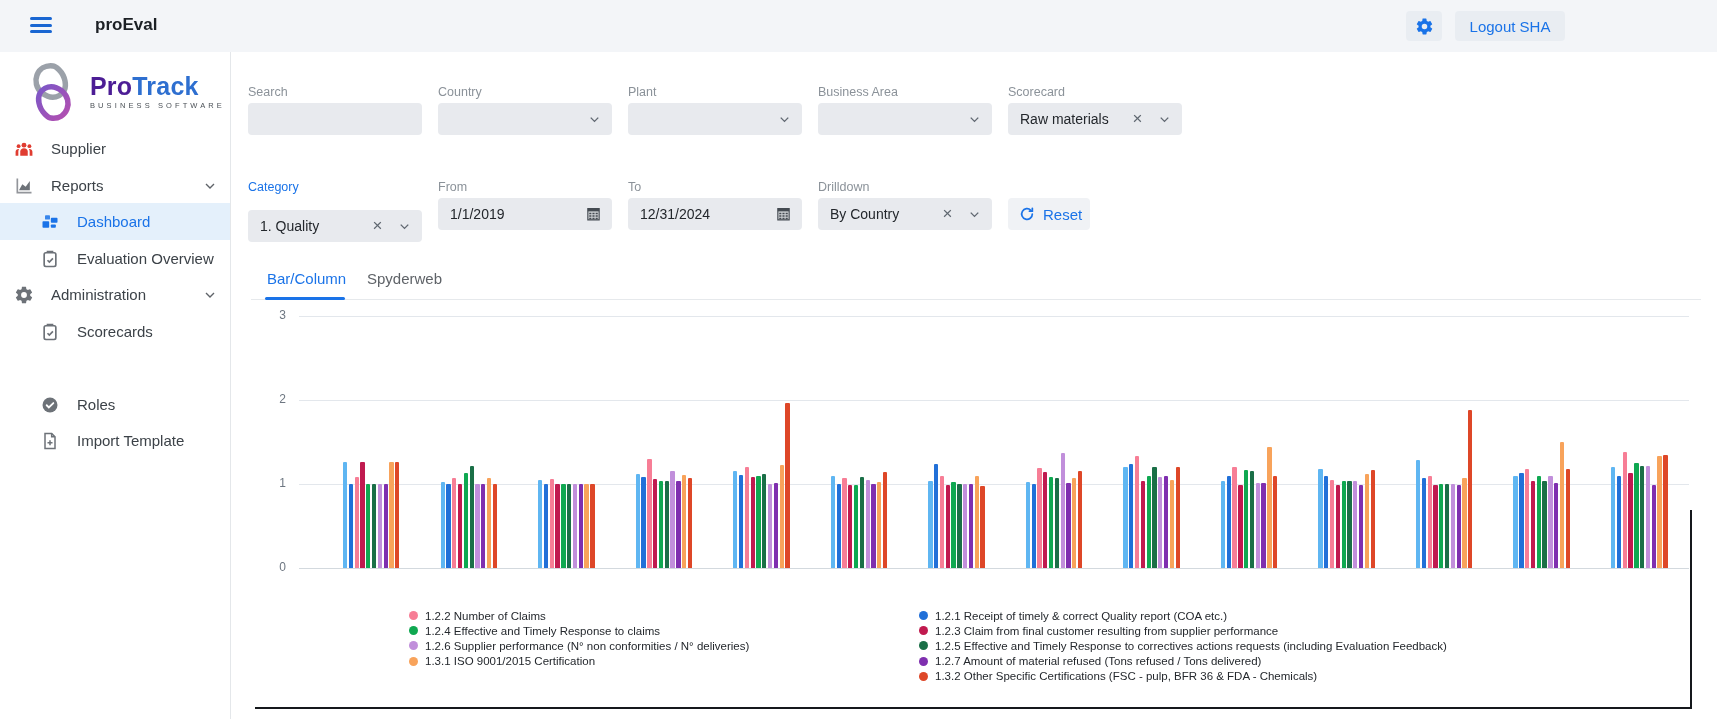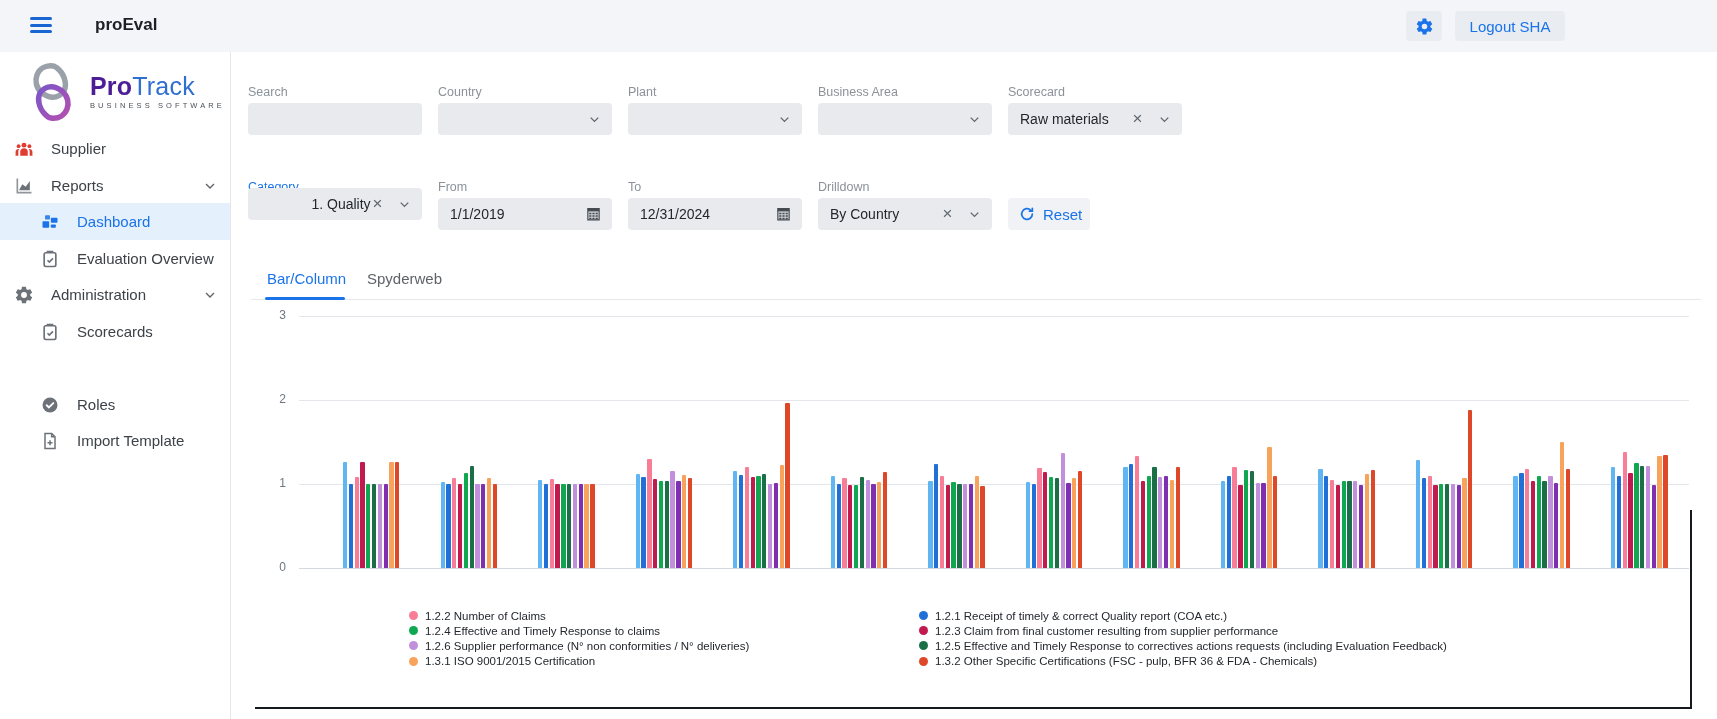--- a/index.html
+++ b/index.html
@@ -13,21 +13,21 @@
   .top-btn{position:absolute;top:11px;height:30px;background:#e9edf2;border-radius:4px;display:flex;align-items:center;justify-content:center;color:#1a73e8;cursor:pointer;}
   .gear-btn{left:1406px;width:36px;}
   .logout-btn{left:1455px;width:110px;font-size:15px;}
 
   
   .sidebar{position:absolute;left:0;top:52px;width:230px;height:667px;background:#fff;border-right:1px solid #e4e7ea;}
   .logo{position:absolute;left:22px;top:6px;display:flex;align-items:center;}
   .logo-text{margin-left:8px;}
   .brand{font-size:25px;font-weight:bold;letter-spacing:.2px;line-height:25px;}
   .brand .pro{color:#4c1d95;}
-  .brand .track{color:#2e6fd0;font-weight:normal;margin-top:11px;}
+  .brand .track{color:#2e6fd0;font-weight:bold;margin-top:11px;}
   .brand-sub{font-size:7.5px;letter-spacing:3.1px;color:#4a5056;margin-top:2px;}
   .sb-item{position:absolute;left:0;width:230px;height:37px;display:flex;align-items:center;cursor:pointer;color:#3c4248;font-size:15px;}
   .sb-item .sb-icon{width:20px;height:20px;margin-left:14px;color:#6d7278;flex:0 0 auto;}
   .sb-item.sub .sb-icon{margin-left:40px;}
   .sb-item .sb-label{margin-left:17px;white-space:nowrap;}
   .sb-item.active{background:#e4f0fb;color:#1a73e8;}
   .sb-item.active .sb-icon{color:#1a73e8;}
   .sb-chevron{position:absolute;right:12px;width:16px;height:16px;color:#5f6368;}
   .icon-red{color:#e03c31 !important;}
   svg{display:block;width:100%;height:100%;}
@@ -258,21 +258,21 @@
       <span class="val">Raw materials</span>
       <span class="f-x">×</span>
       <span class="f-chev">
           <svg viewBox="0 0 24 24" fill="none" stroke="currentColor" stroke-width="2.2">
             <path d="M6 9l6 6 6-6"></path>
           </svg>
         </span>
     </div>
 
     <div class="f-label active" style="left:17px;top:128px;">Category</div>
-    <div class="f-box" style="left:17px;top:136px;justify-content:center;">
+    <div class="f-box" style="left:17px;top:158px;">
       <span class="val">1. Quality</span>
       <span class="f-x">×</span>
       <span class="f-chev">
           <svg viewBox="0 0 24 24" fill="none" stroke="currentColor" stroke-width="2.2">
             <path d="M6 9l6 6 6-6"></path>
           </svg>
         </span>
     </div>
 
     <div class="f-label" style="left:207px;top:128px;">From</div>
@@ -503,20 +503,24 @@
         </div>
         <div class="legend-item">
           <span class="dot" style="background: rgb(192, 26, 79);"></span>
           <span class="ltext">1.2.3 Claim from final customer resulting from supplier performance</span>
         </div>
         <div class="legend-item">
           <span class="dot" style="background: rgb(26, 111, 71);"></span>
           <span class="ltext">1.2.5 Effective and Timely Response to correctives actions requests (including Evaluation Feedback)</span>
         </div>
         <div class="legend-item">
+          <span class="dot" style="background: rgb(127, 47, 175);"></span>
+          <span class="ltext">1.2.7 Amount of material refused (Tons refused / Tons delivered)</span>
+        </div>
+        <div class="legend-item">
           <span class="dot" style="background: rgb(222, 71, 40);"></span>
           <span class="ltext">1.3.2 Other Specific Certifications (FSC - pulp, BFR 36 &amp; FDA - Chemicals)</span>
         </div>
       </div>
   </div>
 
   <div class="frame-h"></div>
   <div class="frame-v"></div>
 </div>
 

